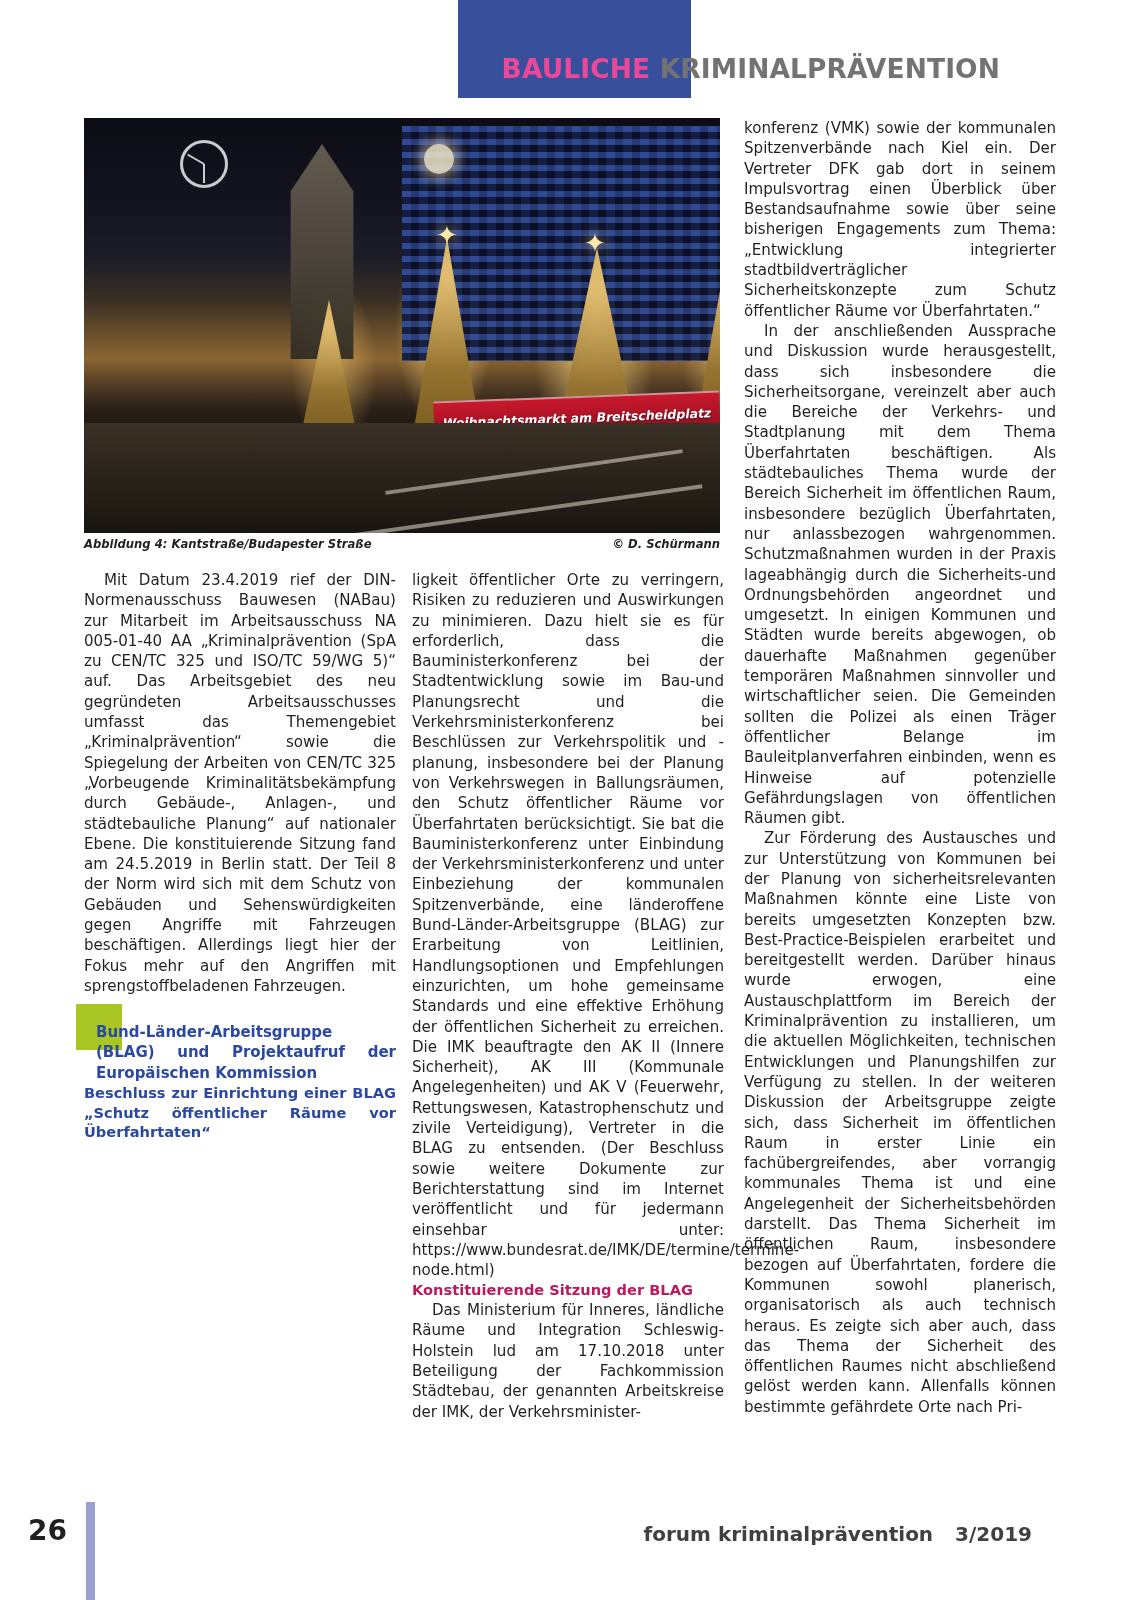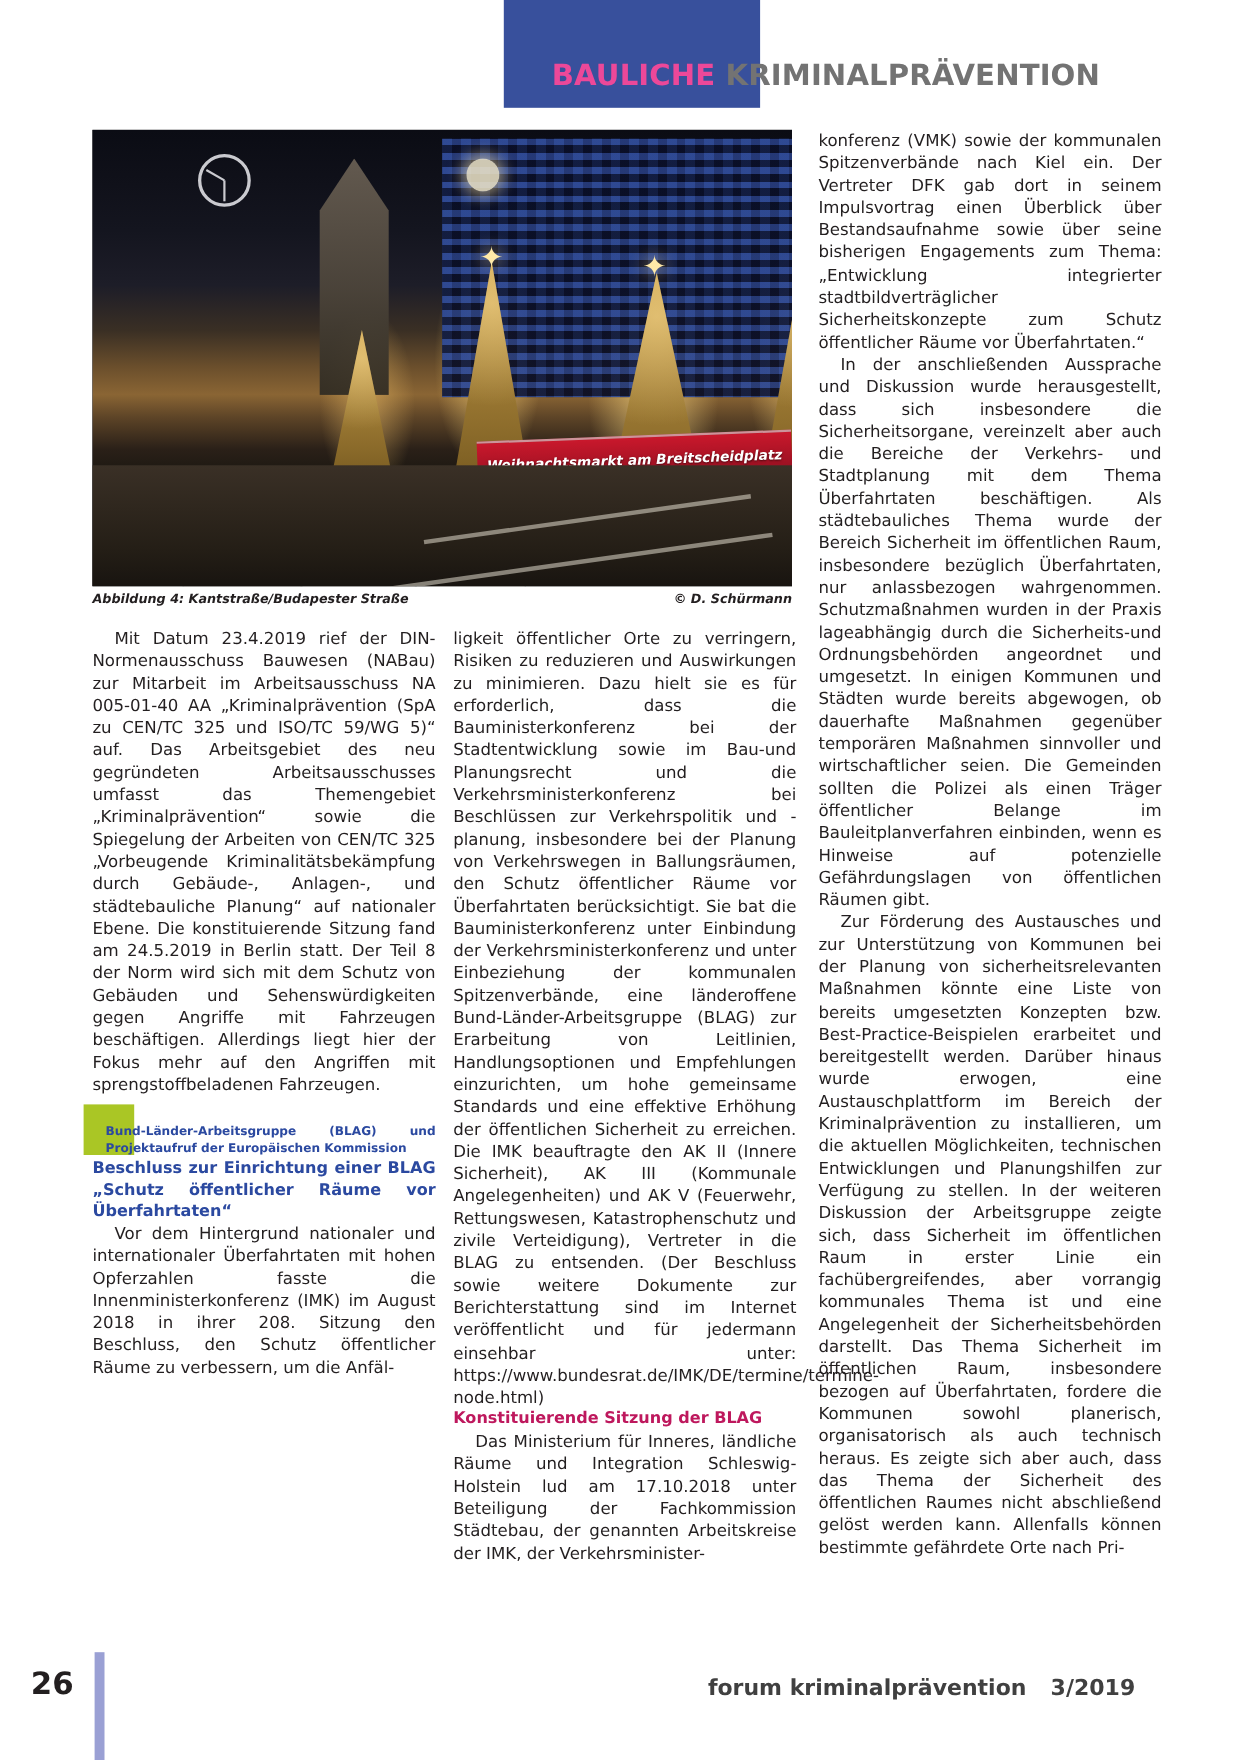--- a/index.html
+++ b/index.html
@@ -195,21 +195,21 @@
   .col1 { left: 84px; }
   .col2 { left: 412px; }
   .col3 { left: 744px; top: 118px; }
 
   .col p { margin: 0; }
   .col p.indent { text-indent: 20px; }
 
   .head-blue {
     color: #2b49a0;
     font-weight: bold;
-    font-size: 11px;
+    font-size: 15px;
     line-height: 1.35;
     margin: 0;
   }
   .blag-head-wrap {
     position: relative;
     margin-top: 26px;
   }
   .green-square {
     position: absolute;
     left: -8px;
@@ -317,21 +317,20 @@
 
 <div class="col col1">
   <p class="indent">Mit Datum 23.4.2019 rief der DIN-Normenausschuss Bauwesen (NABau) zur Mitarbeit im Arbeitsausschuss NA 005-01-40 AA „Kriminalprävention (SpA zu CEN/TC 325 und ISO/TC 59/WG 5)“ auf. Das Arbeitsgebiet des neu gegründeten Arbeitsausschusses umfasst das Themengebiet „Kriminalprävention“ sowie die Spiegelung der Arbeiten von CEN/TC 325 „Vorbeugende Kriminalitätsbekämpfung durch Gebäude-, Anlagen-, und städtebauliche Planung“ auf nationaler Ebene. Die konstituierende Sitzung fand am 24.5.2019 in Berlin statt. Der Teil 8 der Norm wird sich mit dem Schutz von Gebäuden und Sehenswürdigkeiten gegen Angriffe mit Fahrzeugen beschäftigen. Allerdings liegt hier der Fokus mehr auf den Angriffen mit sprengstoffbeladenen Fahrzeugen.</p>
 
   <div class="blag-head-wrap">
     <div class="green-square"></div>
     <p class="head-blue">Bund-Länder-Arbeitsgruppe (BLAG) und Projektaufruf der Europäischen Kommission</p>
   </div>
 
   <p class="sub-head-blue">Beschluss zur Einrichtung einer BLAG „Schutz öffentlicher Räume vor Überfahrtaten“</p>
-  <p class="indent gap-after-head">Vor dem Hintergrund nationaler und internationaler Überfahrtaten mit hohen Opferzahlen fasste die Innenministerkonferenz (IMK) im August 2018 in ihrer 208. Sitzung den Beschluss, den Schutz öffentlicher Räume zu verbessern, um die Anfäl-</p>
 </div>
 
 <div class="col col2">
   <p>ligkeit öffentlicher Orte zu verringern, Risiken zu reduzieren und Auswirkungen zu minimieren. Dazu hielt sie es für erforderlich, dass die Bauministerkonferenz bei der Stadtentwicklung sowie im Bau-und Planungsrecht und die Verkehrsministerkonferenz bei Beschlüssen zur Verkehrspolitik und -planung, insbesondere bei der Planung von Verkehrswegen in Ballungsräumen, den Schutz öffentlicher Räume vor Überfahrtaten berücksichtigt. Sie bat die Bauministerkonferenz unter Einbindung der Verkehrsministerkonferenz und unter Einbeziehung der kommunalen Spitzenverbände, eine länderoffene Bund-Länder-Arbeitsgruppe (BLAG) zur Erarbeitung von Leitlinien, Handlungsoptionen und Empfehlungen einzurichten, um hohe gemeinsame Standards und eine effektive Erhöhung der öffentlichen Sicherheit zu erreichen. Die IMK beauftragte den AK II (Innere Sicherheit), AK III (Kommunale Angelegenheiten) und AK V (Feuerwehr, Rettungswesen, Katastrophenschutz und zivile Verteidigung), Vertreter in die BLAG zu entsenden. (Der Beschluss sowie weitere Dokumente zur Berichterstattung sind im Internet veröffentlicht und für jedermann einsehbar unter: https://www.bundesrat.de/IMK/DE/termine/termine-node.html)</p>
   <p class="subhead-inline">Konstituierende Sitzung der BLAG</p>
   <p class="indent gap-after-head">Das Ministerium für Inneres, ländliche Räume und Integration Schleswig-Holstein lud am 17.10.2018 unter Beteiligung der Fachkommission Städtebau, der genannten Arbeitskreise der IMK, der Verkehrsminister-</p>
 </div>
 
 <div class="col col3">
   <p>konferenz (VMK) sowie der kommunalen Spitzenverbände nach Kiel ein. Der Vertreter DFK gab dort in seinem Impulsvortrag einen Überblick über Bestandsaufnahme sowie über seine bisherigen Engagements zum Thema: „Entwicklung integrierter stadtbildverträglicher Sicherheitskonzepte zum Schutz öffentlicher Räume vor Überfahrtaten.“</p>

